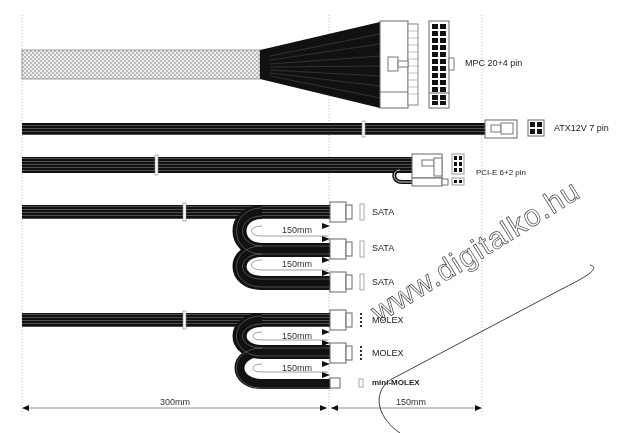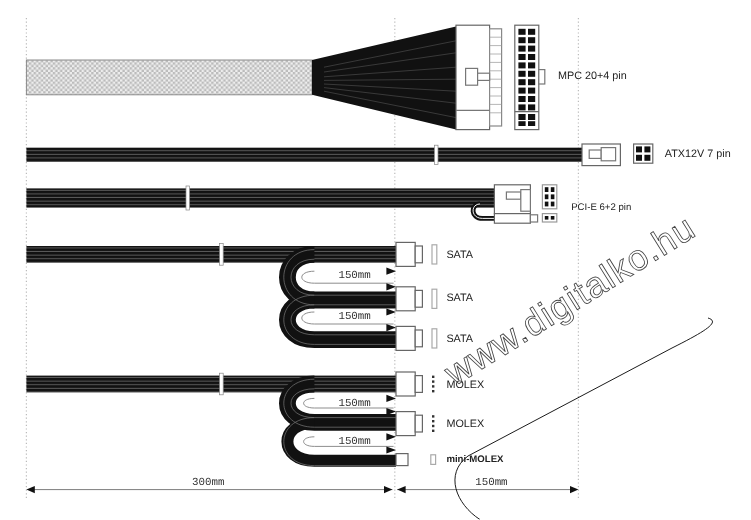--- a/index.html
+++ b/index.html
@@ -1,20 +1,20 @@
 <!DOCTYPE html>
 <html><head>
 <meta charset="utf-8">
 <style>
   html,body{margin:0;padding:0;background:#fff;}
   body{width:626px;height:433px;position:relative;overflow:hidden;font-family:"Liberation Sans",sans-serif;}
   #diagram{position:absolute;left:0;top:0;}
   .lbl{position:absolute;font-size:9px;color:#222;white-space:nowrap;font-family:"Liberation Sans",sans-serif;}
   .lbl.sm{font-size:8px;}
-  .dim{position:absolute;font-size:9px;color:#333;white-space:nowrap;font-family:Liberation Mono, monospace;}
+  .dim{position:absolute;font-size:9px;color:#333;white-space:nowrap;font-family:Liberation Sans, sans-serif;}
   .wm{position:absolute;left:365px;top:300px;font-size:30px;color:transparent;-webkit-text-stroke:0.7px #444;transform:rotate(-32deg);transform-origin:left top;white-space:nowrap;font-family:"Liberation Sans",sans-serif;letter-spacing:1px;}
 </style>
 </head>
 <body>
 
 <svg id="diagram" width="626" height="433" viewBox="0 0 626 433" xmlns="http://www.w3.org/2000/svg">
   <defs>
     <pattern id="mesh" width="4" height="4" patternUnits="userSpaceOnUse">
       <rect width="4" height="4" fill="#eee"></rect>
       <rect width="2" height="2" fill="#bbb"></rect>

